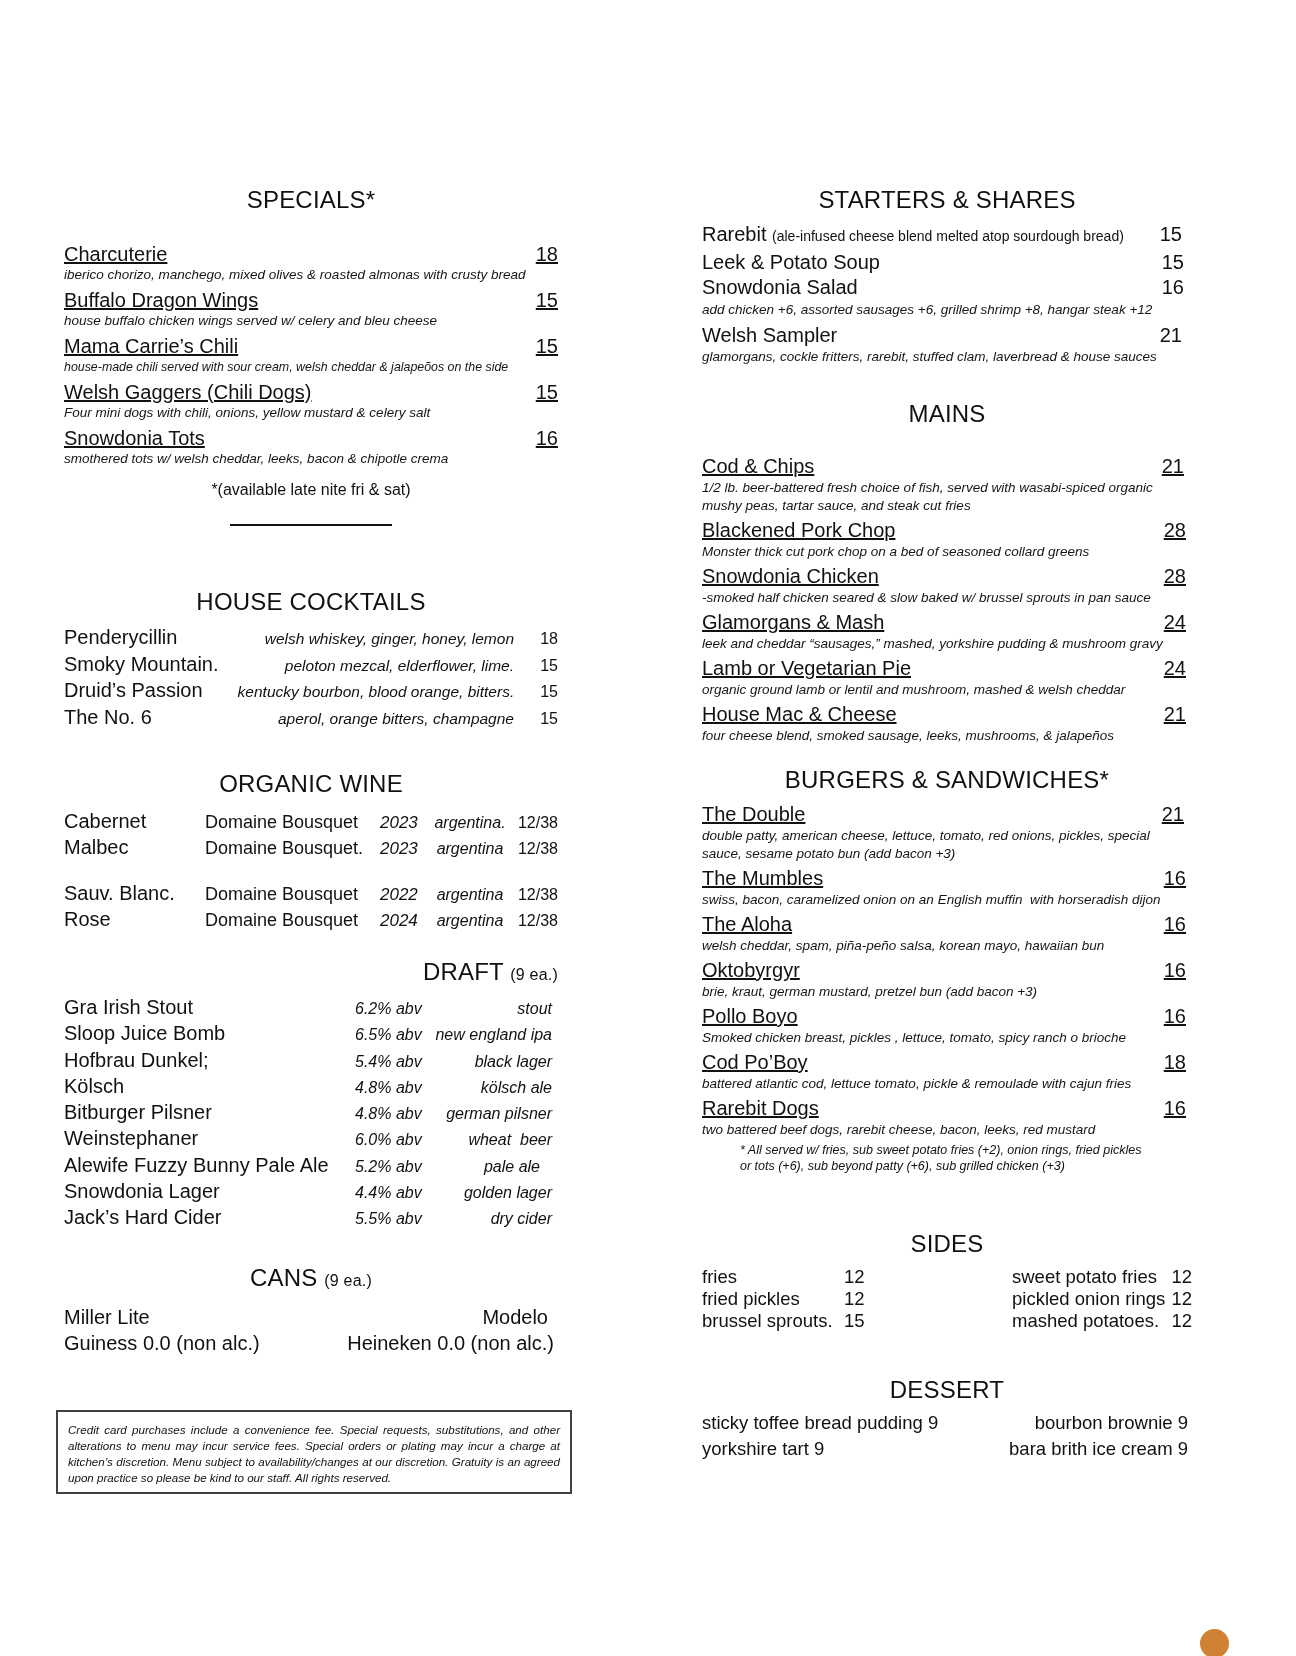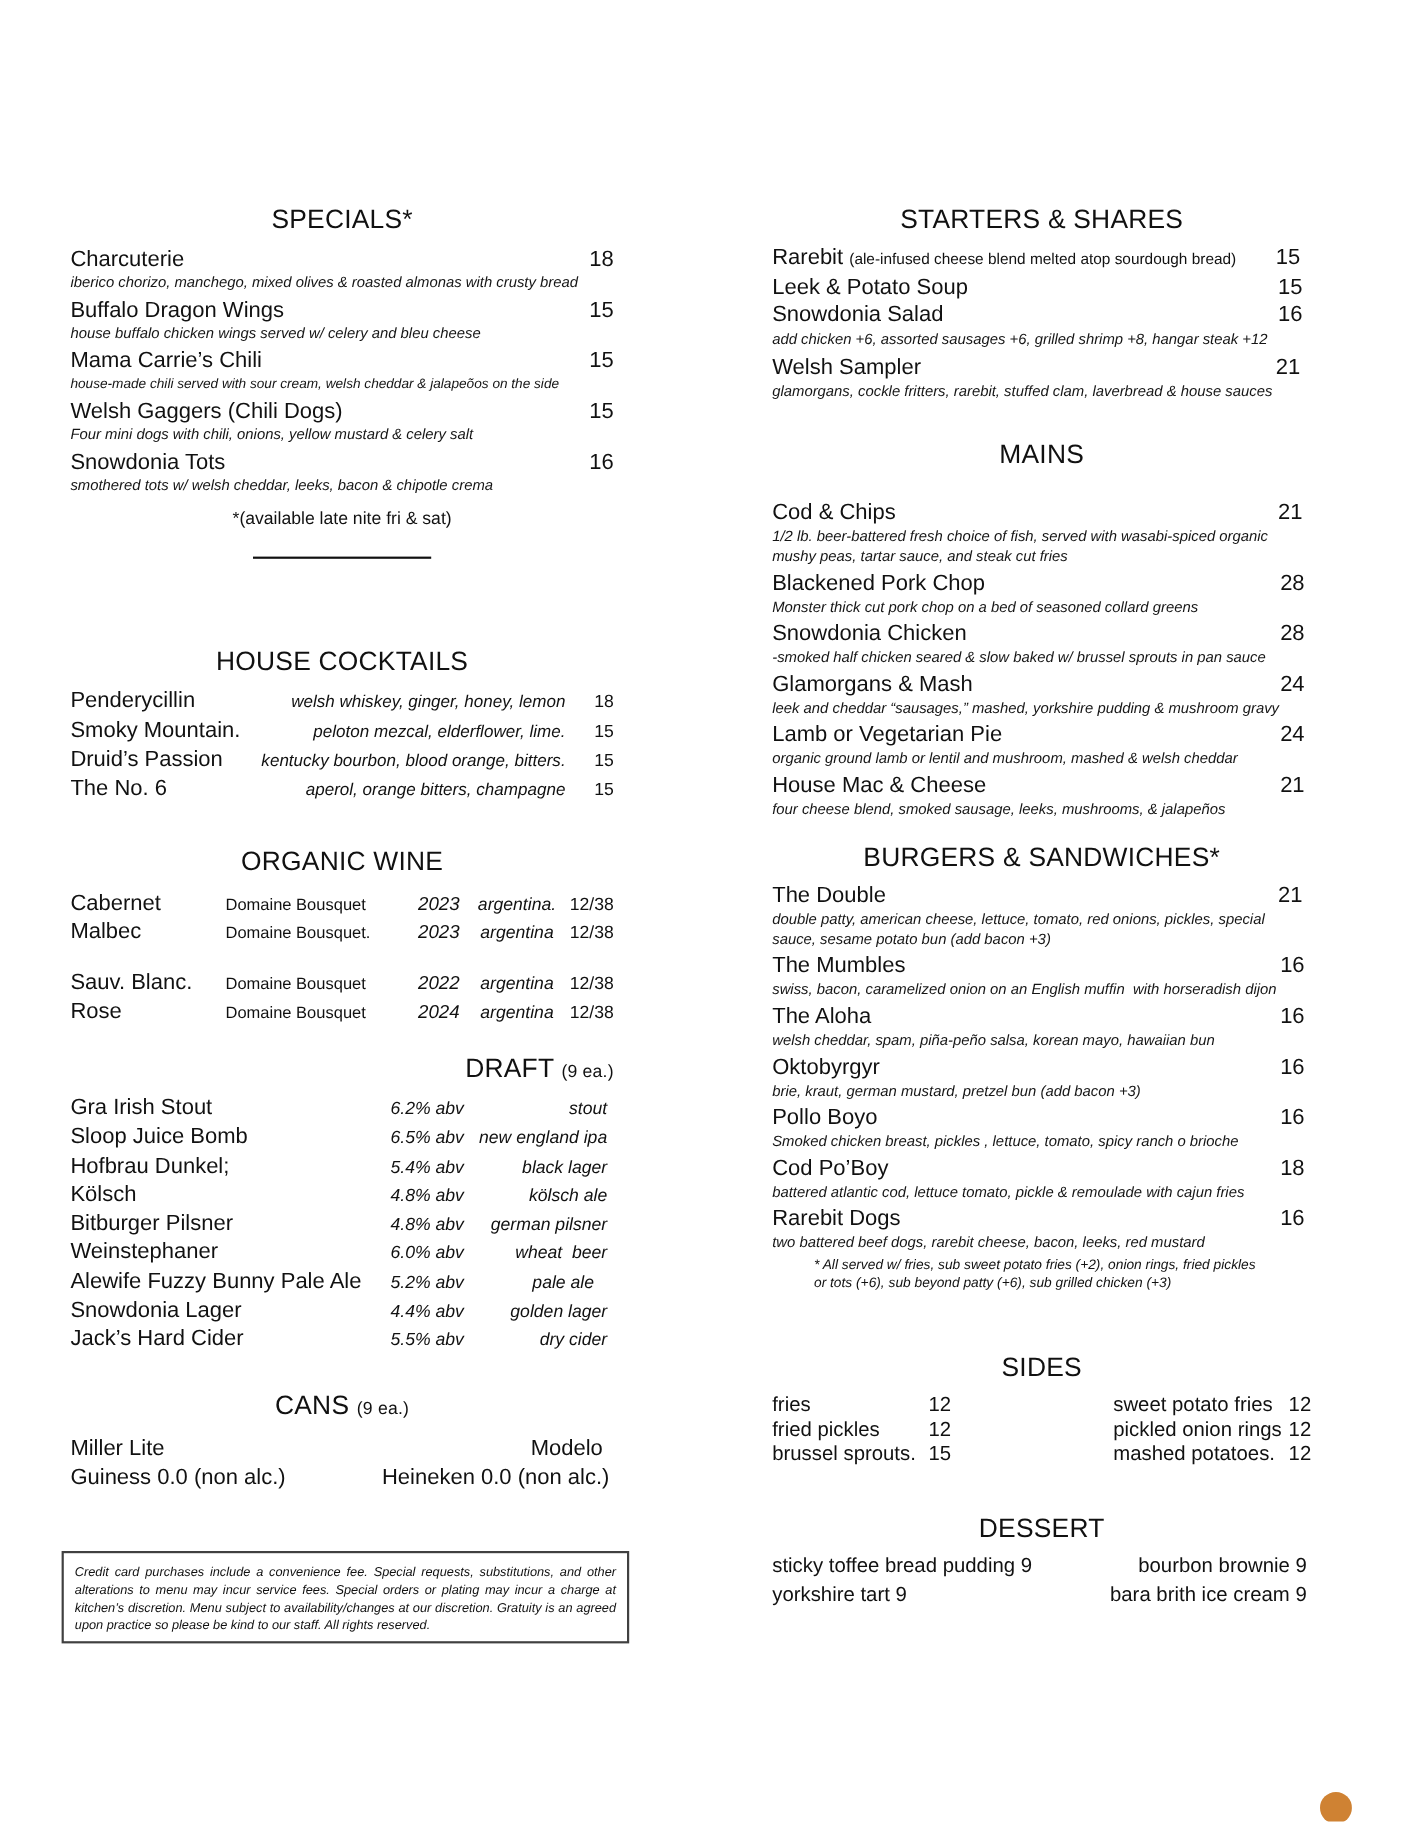--- a/index.html
+++ b/index.html
@@ -4,42 +4,42 @@
 <style>
   * { box-sizing: border-box; margin: 0; padding: 0; }
   html, body { width: 1296px; height: 1656px; background: #ffffff; overflow: hidden; }
   body { position: relative; font-family: "Liberation Sans", "DejaVu Sans", sans-serif; color: #111; }
   .col { position: absolute; }
   .col-left { left: 64px; top: 186px; width: 494px; }
   .col-right { left: 702px; top: 186px; width: 490px; }
   .sec-title { text-align: center; font-size: 24px; letter-spacing: 0.2px; font-weight: 400; color: #111; }
   .sec-title .sub { font-size: 16px; }
   .item { position: relative; }
-  .item-row { display: flex; justify-content: space-between; align-items: center; }
+  .item-row { display: flex; justify-content: space-between; align-items: center; text-decoration: underline; }
   .item-name { font-size: 20px; line-height: 25px; white-space: nowrap; }
   .item-price { font-size: 20px; line-height: 25px; }
   .item-desc { font-style: italic; font-size: 13.5px; line-height: 18px; color: #151515; }
   .note { text-align: center; font-size: 16px; line-height: 20px; }
   .divider { height: 2px; background: #111; width: 162px; margin: 0 auto; }
 
   
-  #specials .sec-title { margin-bottom: 10px; }
+  #specials .sec-title { margin-bottom: 28px; }
   #specials .item { margin-bottom: 4px; }
   #specials .item-desc { margin-top: -1px; }
 
   
   .cocktail-row { display: flex; align-items: baseline; height: 26.5px; }
   .cocktail-row .c-name { font-size: 20px; width: 180px; white-space: nowrap; }
   .cocktail-row .c-desc { font-style: italic; font-size: 15.5px; flex: 1; text-align: right; padding-right: 26px; white-space: nowrap; }
   .cocktail-row .c-price { font-size: 16px; width: 18px; text-align: right; }
 
   
   .wine-row { display: flex; align-items: baseline; height: 26px; white-space: nowrap; }
   .wine-row .w-name { font-size: 20px; width: 141px; }
-  .wine-row .w-prod { font-size: 15px; width: 175px; }
+  .wine-row .w-prod { font-size: 18px; width: 175px; }
   .wine-row .w-year { font-size: 17px; font-style: italic; width: 50px; }
   .wine-row .w-region { font-size: 16px; font-style: italic; width: 80px; text-align: center; }
   .wine-row .w-price { font-size: 16px; width: 48px; text-align: right; }
 
   
   .draft-row { display: flex; align-items: baseline; height: 26.3px; white-space: nowrap; }
   .draft-row .d-name { font-size: 20px; width: 291px; }
   .draft-row .d-abv { font-size: 16px; font-style: italic; width: 80px; }
   .draft-row .d-style { font-size: 16px; font-style: italic; flex: 1; text-align: right; padding-right: 6px; }
 

